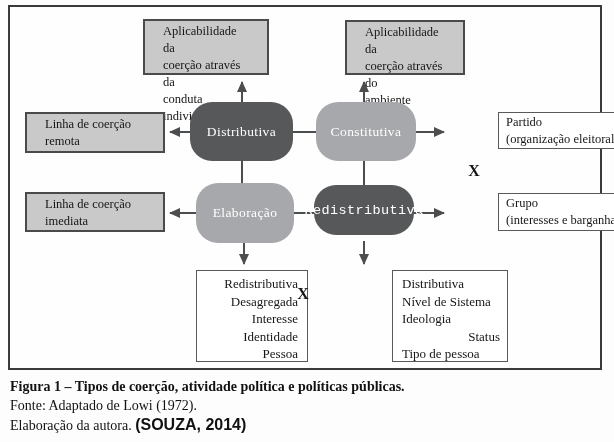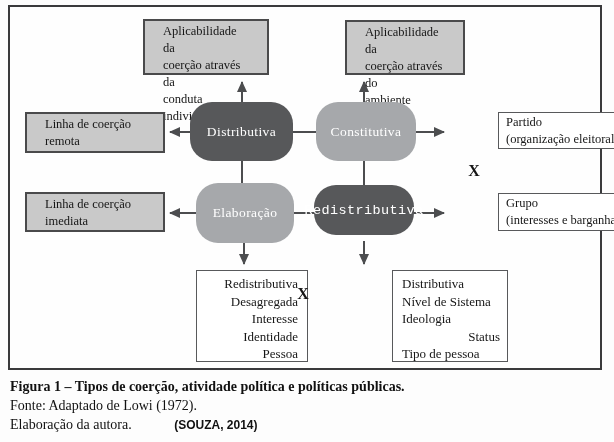--- a/index.html
+++ b/index.html
@@ -18,21 +18,21 @@
   .node.dark{background:var(--shape-dark);}
   .node.light{background:var(--shape-light);}
   .list{white-space:normal;font-size:13px;line-height:17.5px;padding-top:4px;}
   .list.right{text-align:right;padding-right:9px;}
   .list.left{text-align:left;padding-left:9px;}
   .it{text-align:right;}
   .vs{position:absolute;z-index:2;font-weight:bold;font-size:16px;color:var(--text);}
   #caption{position:absolute;left:10px;top:377px;width:600px;font-size:14px;
            line-height:19px;color:#111;}
   #caption .t{font-weight:bold;}
-  .cite{font-family:"Liberation Sans",sans-serif;font-size:12px;font-weight:bold;margin-left:39px;}
+  .cite{font-family:"Liberation Sans",sans-serif;font-size:16px;font-weight:bold;}
 </style>
 </head>
 <body>
 
 <div id="page">
 
   <div id="frame"></div>
 
   <svg id="arrows" width="614" height="375">
     <defs>

